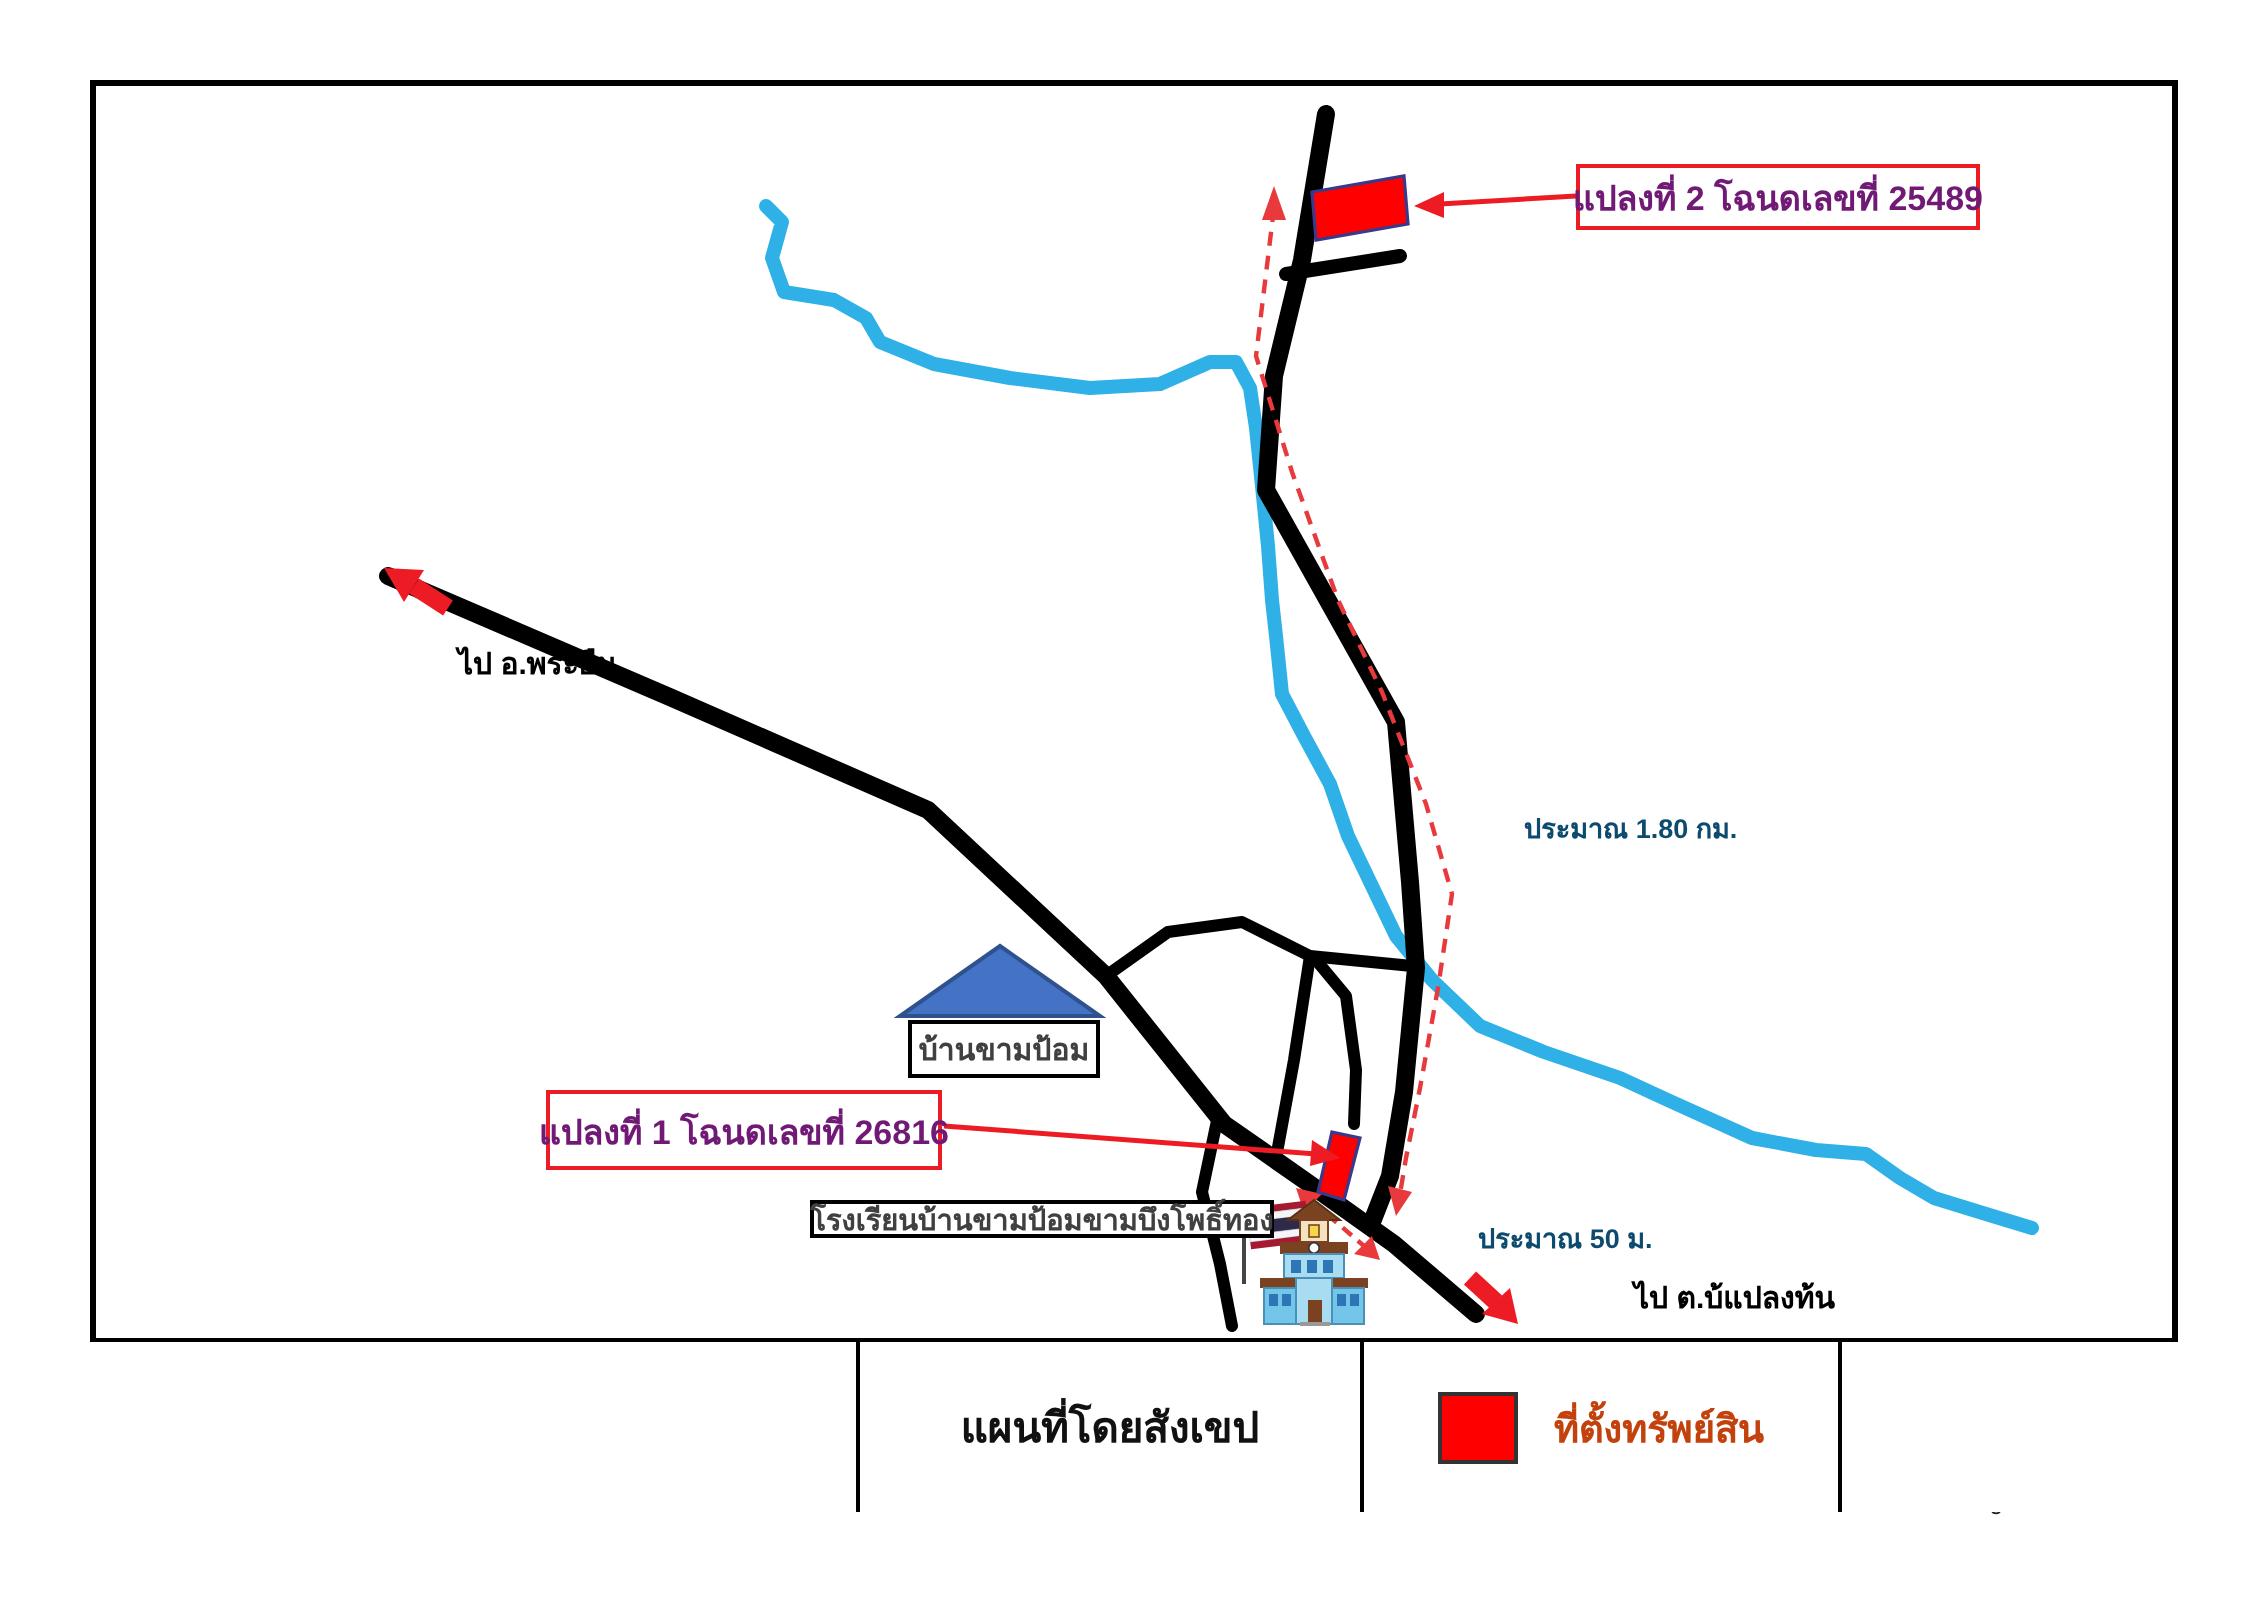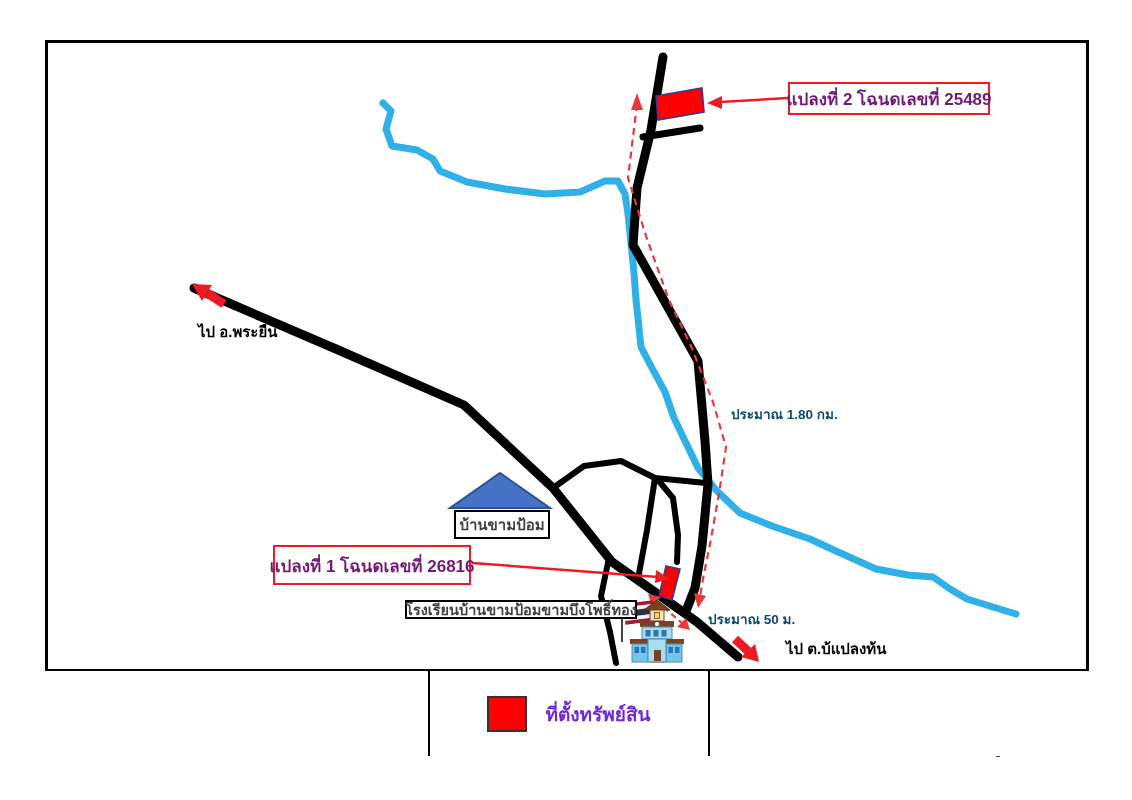--- a/index.html
+++ b/index.html
@@ -1,35 +1,35 @@
 <!DOCTYPE html>
 <html><head>
 <meta charset="utf-8">
 <style>
   html,body{margin:0;padding:0;width:1132px;height:800px;background:#ffffff;
     font-family:"Liberation Sans","DejaVu Sans",sans-serif;}
   .stage{position:relative;width:1132px;height:800px;overflow:hidden;}
   .frame{position:absolute;left:45px;top:40px;width:1044px;height:716px;
     border:3px solid #000;box-sizing:border-box;background:#fff;}
   svg.map{position:absolute;left:0;top:0;width:1132px;height:800px;}
-  .maplabel{position:absolute;color:#000;font-size:15px;font-weight:600;white-space:nowrap;}
+  .maplabel{position:absolute;color:#000;font-size:15px;font-weight:600;white-space:nowrap;margin-left:31px;}
   .redtext{color:#0c4a6e;font-size:13.5px;font-weight:600;}
   .callout{position:absolute;background:#fff;border:2.5px solid #ED1C24;
     display:flex;align-items:center;justify-content:center;font-size:17px;
     font-weight:600;color:#701a75;box-sizing:border-box;white-space:nowrap;}
   .blackbox{position:absolute;background:#fff;border:2px solid #000;
     display:flex;align-items:center;justify-content:center;font-weight:600;
     color:#404040;box-sizing:border-box;white-space:nowrap;}
   .band{position:absolute;left:45px;top:669px;width:1044px;height:87px;
     border-top:2.5px solid #000;box-sizing:border-box;display:flex;background:#fff;}
   .cell{height:100%;box-sizing:border-box;display:flex;align-items:center;justify-content:center;}
   .cell + .cell{border-left:2.5px solid #000;}
   .c1{width:383px;}
   .c2{width:252px;font-size:21px;font-weight:700;color:#111;}
-  .c3{width:280px;gap:18px;font-size:19px;font-weight:700;color:#6d28d9;}
+  .c3{width:239px;gap:18px;font-size:19px;font-weight:700;color:#c2410c;}
   .c4{flex:1;}
   .swatch{width:40px;height:36px;background:#FF0000;border:2px solid #333;box-sizing:border-box;}
 </style>
 </head>
 <body>
 
 <div class="stage">
 
   <div class="frame"></div>
 
@@ -155,20 +155,23 @@
   <div class="blackbox" style="left:454px;top:510px;width:96px;height:29px;font-size:15px;">บ้านขามป้อม</div>
   <div class="blackbox" style="left:405px;top:600px;width:232px;height:19px;font-size:14.5px;">โรงเรียนบ้านขามป้อมขามบึงโพธิ์ทอง</div>
 
   <div class="maplabel" style="left:198px;top:320px;">ไป อ.พระยืน</div>
   <div class="maplabel" style="left:786px;top:637px;">ไป ต.บ้แปลงท้น</div>
   <div class="maplabel redtext" style="left:731px;top:403px;">ประมาณ 1.80 กม.</div>
   <div class="maplabel redtext" style="left:708px;top:608px;">ประมาณ 50 ม.</div>
 
   <div class="band">
     <div class="cell c1"></div>
+    <div class="cell c2">
+      <span>แผนที่โดยสังเขป</span>
+    </div>
     <div class="cell c3">
       <span class="swatch"></span>
       <span>ที่ตั้งทรัพย์สิน</span>
     </div>
     <div class="cell c4"></div>
   </div>
 
 </div>
 
 </body></html>

